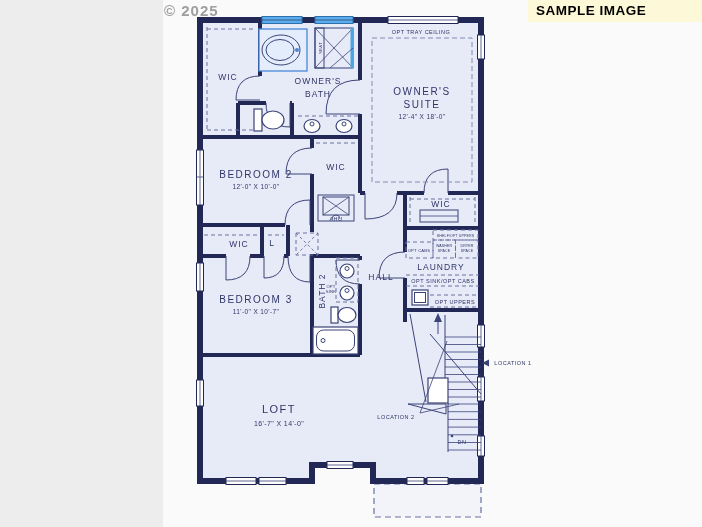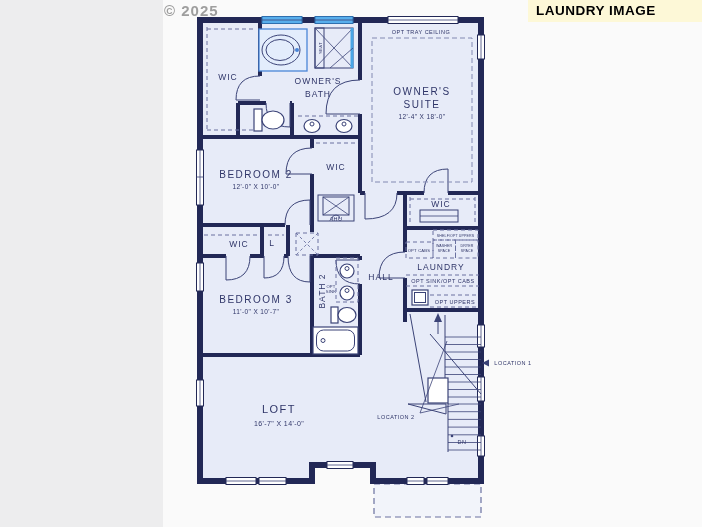--- a/index.html
+++ b/index.html
@@ -49,21 +49,21 @@
   .small{font-size:5.5px;letter-spacing:.5px;text-anchor:middle;}
   .tinyt{font-size:4.2px;letter-spacing:.2px;text-anchor:middle;}
   .micro{font-size:3.6px;letter-spacing:.1px;text-anchor:middle;}
 </style>
 </head>
 <body>
 
 <div class="stage">
   <div class="left-band"></div>
   <div class="watermark">© 2025</div>
-  <div class="banner">LAUNDRY IMAGE</div>
+  <div class="banner">SAMPLE IMAGE</div>
 
   <svg width="702" height="527" viewBox="0 0 702 527">
 
     <rect class="porch" x="374" y="484" width="107" height="33"></rect>
 
     <path class="floor" d="M200,20 H481 V481 H373 V465 H312 V481 H200 Z"></path>
 
     <g>
       <path class="iw" d="M260,22 V76"></path>
       <path class="iw" d="M238,103 H266 M290,103 H292"></path>

